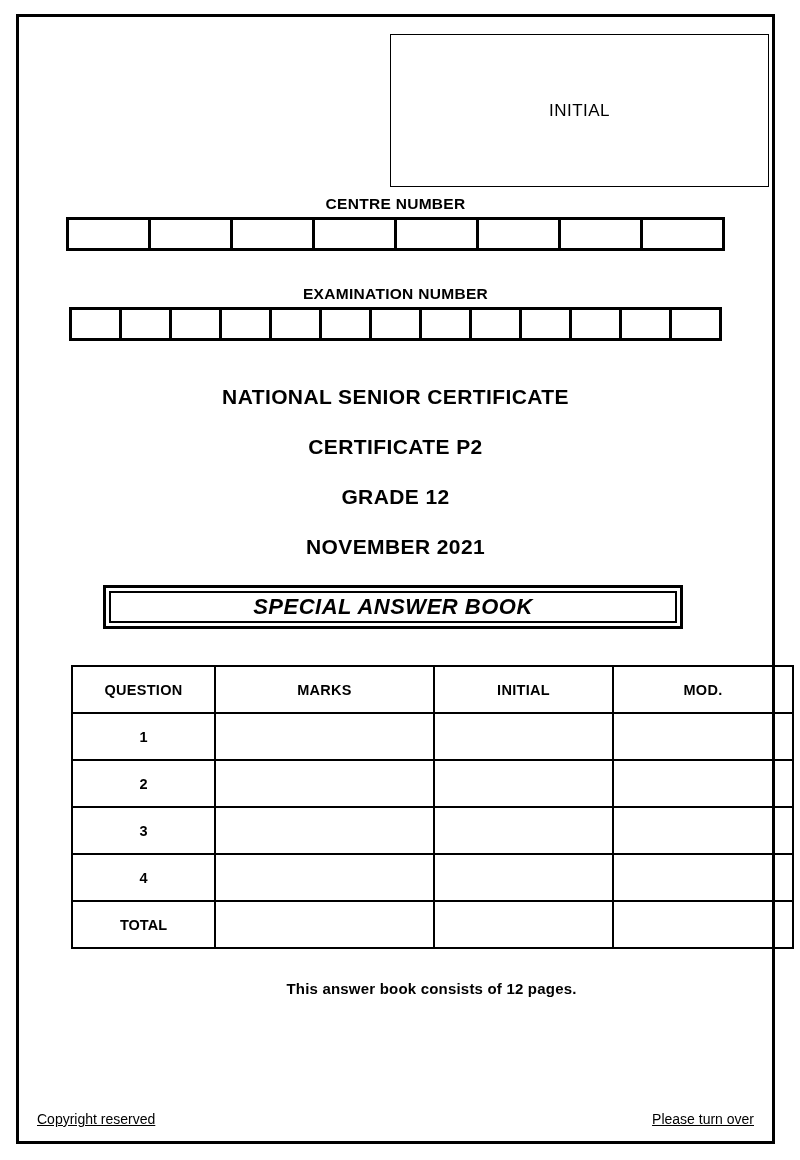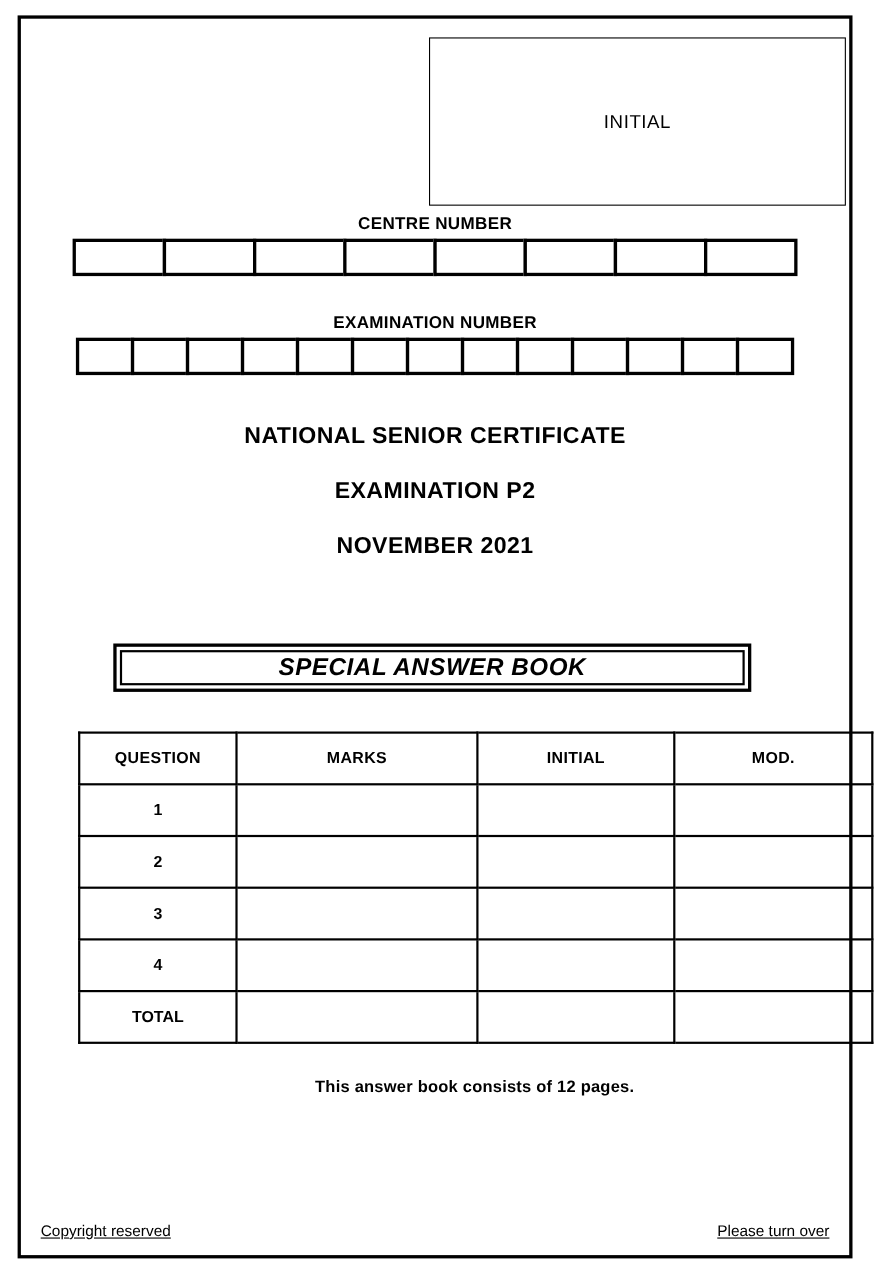--- a/index.html
+++ b/index.html
@@ -230,21 +230,22 @@
           <div class="cell"></div>
           <div class="cell"></div>
           <div class="cell"></div>
           <div class="cell"></div>
           <div class="cell"></div>
         </div>
     </div>
 
     <div class="headings">
       <div class="line">NATIONAL SENIOR CERTIFICATE</div>
-      <div class="line">EXAMINATION P2</div>
+      <div class="line">CERTIFICATE P2</div>
+      <div class="line">GRADE 12</div>
       <div class="line">NOVEMBER 2021</div>
     </div>
 
     <div class="sab-outer">
       <div class="sab-inner">
         <span class="sab-text">SPECIAL ANSWER BOOK</span>
       </div>
     </div>
 
     <table class="marks-table">

